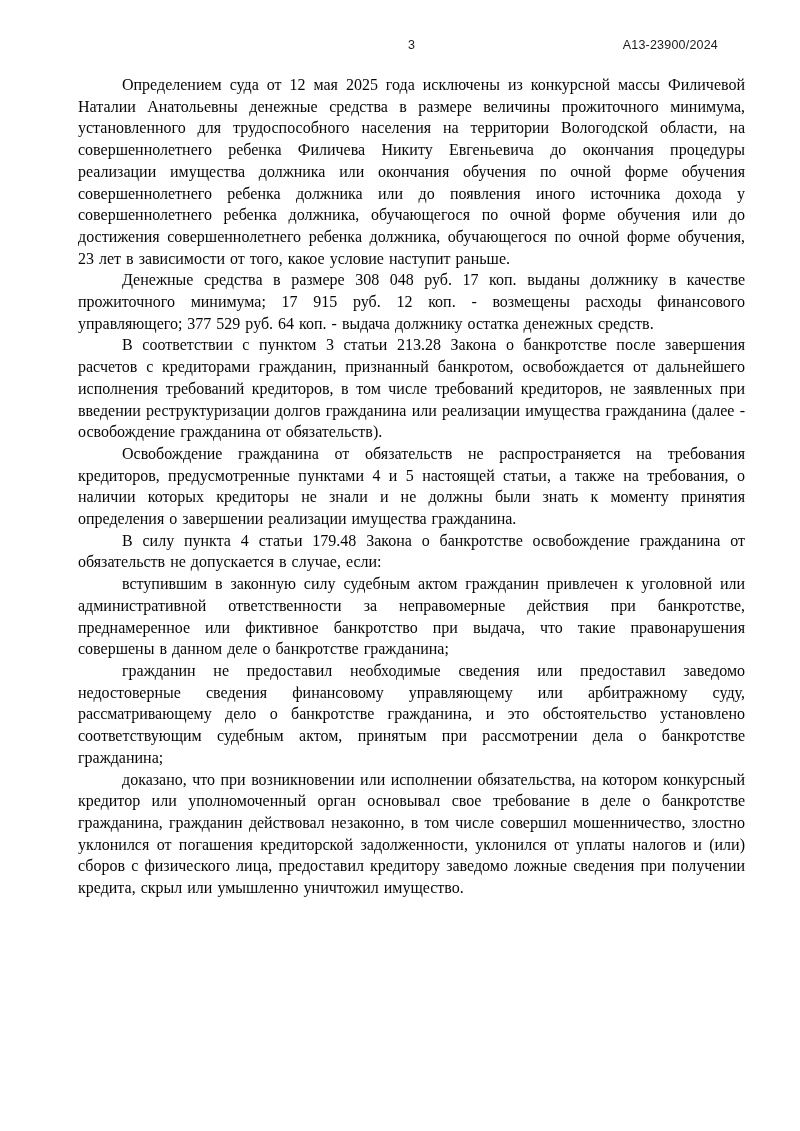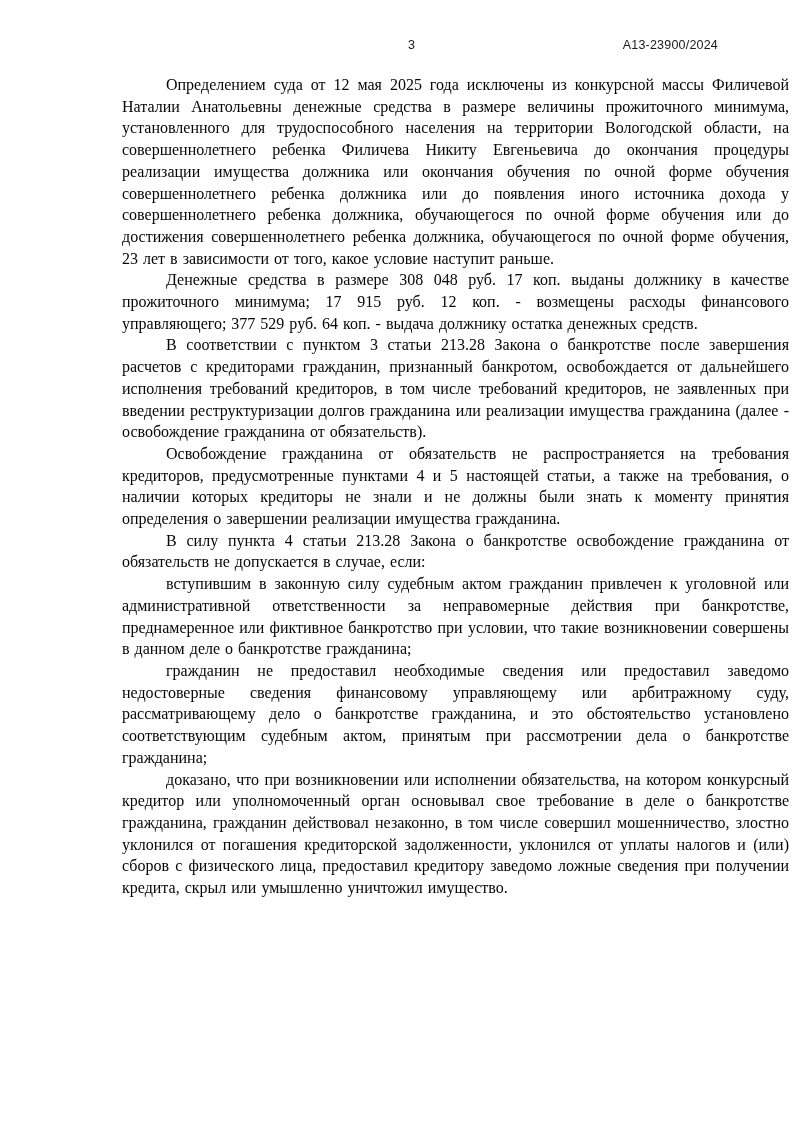--- a/index.html
+++ b/index.html
@@ -36,21 +36,20 @@
     position: absolute;
     right: 82px;
     top: 0;
     letter-spacing: 0.2px;
   }
   .doc-body {
     position: absolute;
     top: 74px;
     left: 78px;
     width: 667px;
-    margin-left: 44px;
   }
   .doc-body p.para {
     margin: 0;
     text-align: justify;
     text-indent: 44px;
     font-size: 16px;
     line-height: 21.7px;
     word-spacing: 1px;
   }
 </style>
@@ -61,18 +60,18 @@
   <div class="page-header">
     <div class="page-number">3</div>
     <div class="case-number">А13-23900/2024</div>
   </div>
 
   <div class="doc-body">
       <p class="para">Определением суда от 12 мая 2025 года исключены из конкурсной массы Филичевой Наталии Анатольевны денежные средства в размере величины прожиточного минимума, установленного для трудоспособного населения на территории Вологодской области, на совершеннолетнего ребенка Филичева Никиту Евгеньевича до окончания процедуры реализации имущества должника или окончания обучения по очной форме обучения совершеннолетнего ребенка должника или до появления иного источника дохода у совершеннолетнего ребенка должника,  обучающегося по очной форме обучения или до достижения совершеннолетнего ребенка должника, обучающегося по очной форме обучения, 23 лет в зависимости от того, какое условие наступит раньше.</p>
       <p class="para">Денежные средства в размере 308 048 руб. 17 коп. выданы должнику в качестве прожиточного минимума; 17 915 руб. 12 коп. -  возмещены  расходы финансового управляющего; 377 529 руб. 64 коп. - выдача должнику остатка денежных средств.</p>
       <p class="para">В соответствии с пунктом 3 статьи 213.28 Закона о банкротстве после завершения расчетов с кредиторами гражданин, признанный банкротом, освобождается от дальнейшего исполнения требований кредиторов, в том числе требований кредиторов, не заявленных при введении реструктуризации долгов гражданина или реализации имущества гражданина (далее - освобождение гражданина от обязательств).</p>
       <p class="para">Освобождение гражданина от обязательств не распространяется на требования кредиторов, предусмотренные пунктами 4 и 5 настоящей статьи, а также на требования, о наличии которых кредиторы не знали и не должны были знать к моменту принятия определения о завершении реализации имущества гражданина.</p>
-      <p class="para">В силу пункта 4 статьи 213.28 Закона о банкротстве освобождение гражданина от обязательств не допускается в случае, если:</p>
-      <p class="para">вступившим в законную силу судебным актом гражданин привлечен к уголовной или административной ответственности за неправомерные действия при банкротстве, преднамеренное или фиктивное банкротство при условии, что такие возникновении совершены в данном деле о банкротстве гражданина;</p>
+      <p class="para">В силу пункта 4 статьи 179.48 Закона о банкротстве освобождение гражданина от обязательств не допускается в случае, если:</p>
+      <p class="para">вступившим в законную силу судебным актом гражданин привлечен к уголовной или административной ответственности за неправомерные действия при банкротстве, преднамеренное или фиктивное банкротство при выдача, что такие правонарушения совершены в данном деле о банкротстве гражданина;</p>
       <p class="para">гражданин не предоставил необходимые сведения или предоставил заведомо недостоверные сведения финансовому управляющему или арбитражному суду, рассматривающему дело о банкротстве гражданина, и это обстоятельство установлено соответствующим судебным актом, принятым при рассмотрении дела о банкротстве гражданина;</p>
       <p class="para">доказано, что при возникновении или исполнении обязательства, на котором конкурсный кредитор или уполномоченный орган основывал свое требование в деле о банкротстве гражданина, гражданин действовал незаконно, в том числе совершил мошенничество, злостно уклонился от погашения кредиторской задолженности, уклонился от уплаты налогов и (или) сборов с физического лица, предоставил кредитору заведомо ложные сведения при получении кредита, скрыл или умышленно уничтожил имущество.</p>
     </div>
 </div>
 
 </body></html>

